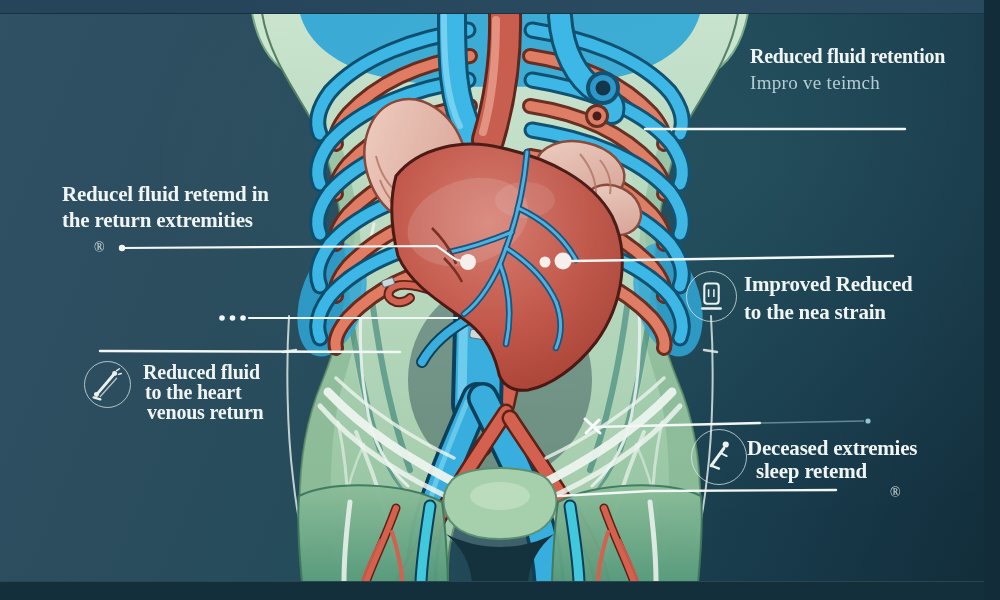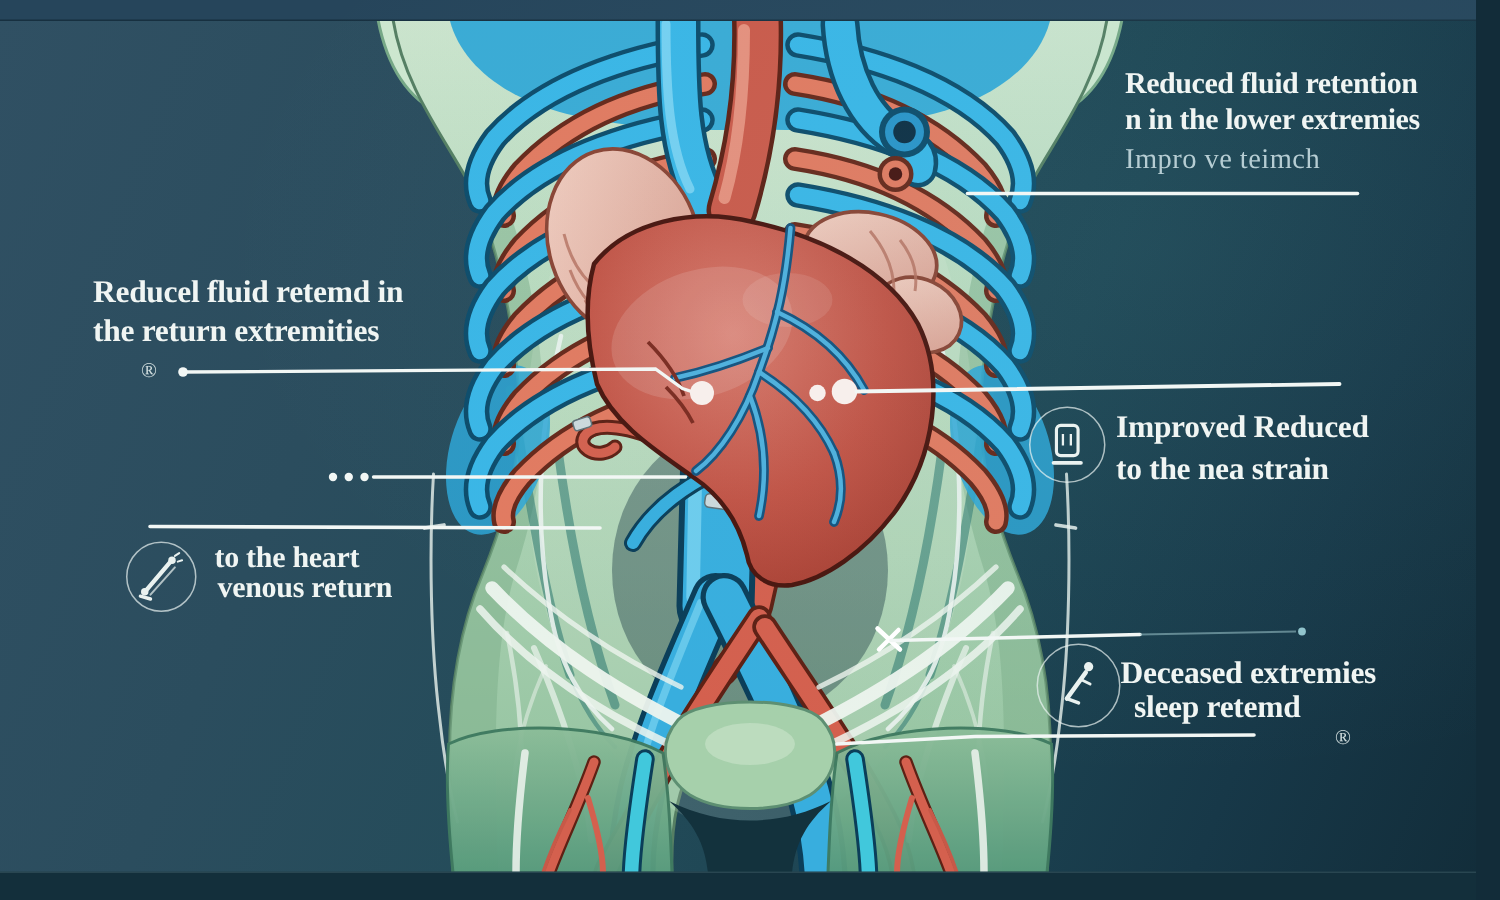--- a/index.html
+++ b/index.html
@@ -296,21 +296,20 @@
       <path d="M585,419 L600,433 M599,420 L586,433" stroke="#ffffff" stroke-width="3" stroke-linecap="round"></path>
       <path class="cline" d="M594,427 L760,423" stroke-width="2.4"></path>
       <path d="M760,423 L864,421" stroke="#9fc6cc" stroke-width="1.4" opacity=".55" fill="none"></path>
       <circle cx="868" cy="421" r="2.6" fill="#9fd4da" opacity=".9"></circle>
     </g>
     <path class="cline" d="M558,496 L650,491 L836,490" stroke-width="2.4"></path>
   </svg>
 
   <div class="label label-tr" style="left:750px;top:44px;">
     <span class="ln">Reduced fluid retention</span>
-    <span class="ln">n in the lower extremies</span>
     <span class="caption">Impro ve teimch</span>
   </div>
 
   <div class="label label-ml" style="left:62px;top:181px;">
     <span class="ln">Reducel fluid retemd in</span>
     <span class="ln">the return extremities</span>
   </div>
   <span class="reg" style="left:94px;top:241px;">®</span>
 
   <div class="label label-mr" style="left:744px;top:270px;">
@@ -319,20 +318,21 @@
   </div>
   <div class="badge" style="left:686px;top:271px;width:51px;height:51px;">
     <svg viewBox="0 0 51 51">
       <rect x="18" y="12" width="15" height="21" rx="3" fill="none" stroke="#eaf2f0" stroke-width="2.2"></rect>
       <path d="M22.5,18 L22.5,26 M28,18 L28,26" stroke="#eaf2f0" stroke-width="1.6" fill="none"></path>
       <path d="M16,38 L35,38" stroke="#eaf2f0" stroke-width="2.6" stroke-linecap="round"></path>
     </svg>
   </div>
 
   <div class="label label-ll" style="left:143px;top:362px;">
+    <span class="ln">Reduced fluid</span>
     <span class="ln">to the heart</span>
     <span class="ln">venous return</span>
   </div>
   <div class="badge" style="left:84px;top:361px;width:47px;height:47px;">
     <svg viewBox="0 0 47 47">
       <path d="M13,33 L30,13" stroke="#eaf2f0" stroke-width="3" stroke-linecap="round"></path>
       <path d="M16,36 L33,17" stroke="#eaf2f0" stroke-width="1.4" stroke-linecap="round" opacity=".7"></path>
       <circle cx="31" cy="12" r="2.6" fill="#eaf2f0"></circle>
       <circle cx="12" cy="34" r="2.6" fill="#eaf2f0"></circle>
       <path d="M9,37 L16,39" stroke="#eaf2f0" stroke-width="2.4" stroke-linecap="round"></path>

